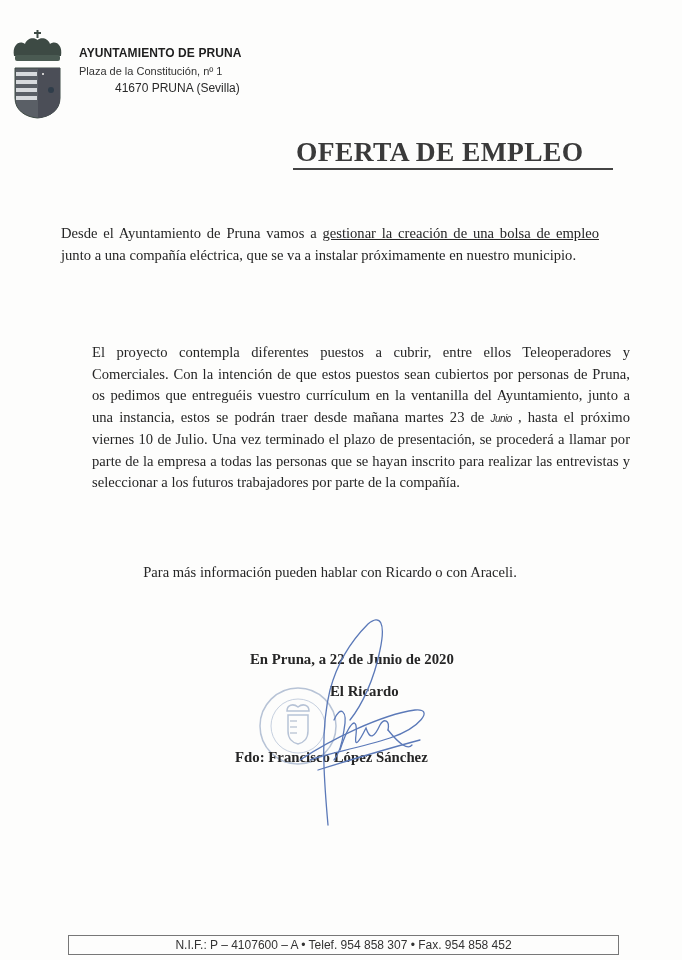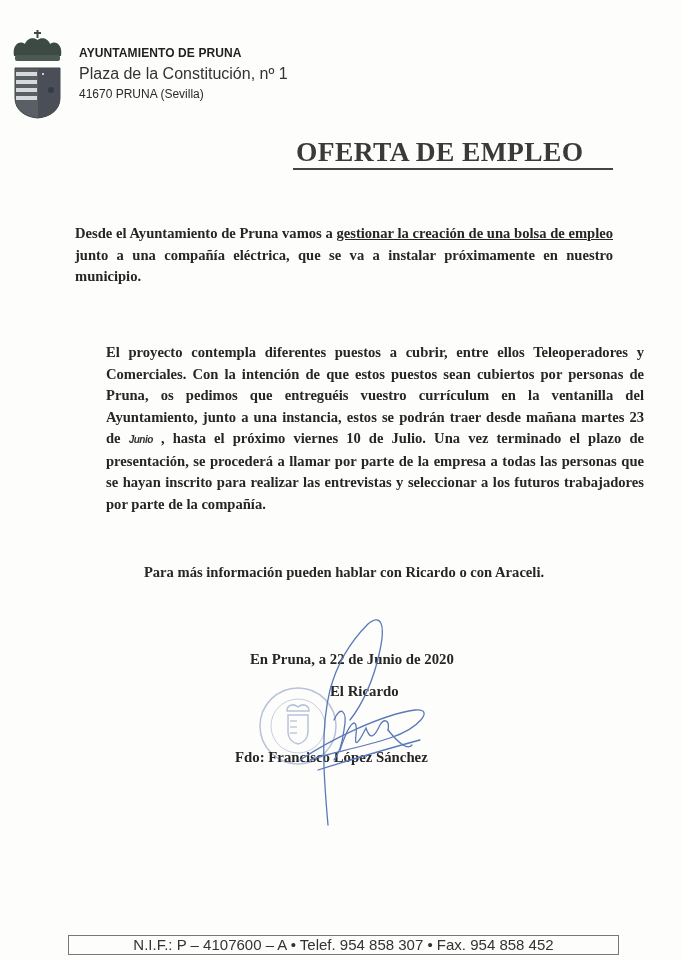--- a/index.html
+++ b/index.html
@@ -6,52 +6,52 @@
     body {
       width: 682px; height: 960px; position: relative; overflow: hidden;
       background: #fdfdfc;
       font-family: "Liberation Serif", serif;
       color: #222;
     }
     .letterhead { position: absolute; left: 10px; top: 28px; width: 300px; height: 95px; }
     .crest { position: absolute; left: 0; top: 0; width: 55px; height: 92px; }
     .lh-text { position: absolute; left: 69px; top: 18px; font-family: "Liberation Sans", sans-serif; }
     .lh-name { font-size: 12px; font-weight: bold; color: #1f1f1f; letter-spacing: 0.1px; }
-    .lh-addr { font-size: 16px; color: #333; margin-top: 5px; }
-    .lh-city { font-size: 12px; color: #2a2a2a; margin-top: 4px; }
+    .lh-addr { font-size: 11px; color: #333; margin-top: 5px; }
+    .lh-city { font-size: 12px; color: #2a2a2a; margin-top: 4px; margin-left: 36px; }
 
     .title {
       position: absolute; left: 296px; top: 136px;
       font-size: 27.5px; font-weight: bold; color: #3a3a3a;
       letter-spacing: 0.4px; white-space: nowrap;
     }
     .title-rule { position: absolute; left: 293px; top: 168px; width: 320px; height: 2px; background: #444; }
 
     .para {
-      position: absolute; left: 75px; width: 538px;
-      font-size: 14.6px; font-weight: bold; line-height: 21.5px;
+      position: absolute; left: 61px; width: 538px;
+      font-size: 14.6px; font-weight: normal; line-height: 21.5px;
       text-align: justify; color: #262626;
     }
     .p1 { top: 223px; }
     .p2 { top: 342px; margin-left: 31px; }
     .p3 { top: 562px; text-align: center; }
     .u { text-decoration: underline; }
     .handwritten { font-family: "Liberation Sans", sans-serif; font-style: italic; font-size: 10px; color: #333; letter-spacing: -0.5px; }
 
     .sign-place { position: absolute; left: 250px; top: 651px; font-size: 14.8px; font-weight: bold; color: #262626; white-space: nowrap; }
     .sign-role { position: absolute; left: 330px; top: 683px; font-size: 14.8px; font-weight: bold; color: #262626; }
     .sign-name { position: absolute; left: 235px; top: 749px; font-size: 14.8px; font-weight: bold; color: #262626; white-space: nowrap; }
 
     .stamp { position: absolute; left: 257px; top: 685px; width: 82px; height: 82px; }
     .signature { position: absolute; left: 290px; top: 610px; width: 150px; height: 220px; }
 
     .footer {
       position: absolute; left: 68px; top: 935px; width: 551px; height: 20px;
       border: 1px solid #777; box-sizing: border-box;
-      font-family: "Liberation Sans", sans-serif; font-size: 15px; color: #333;
+      font-family: "Liberation Sans", sans-serif; font-size: 12px; color: #333;
       text-align: center; line-height: 18px;
     }
   </style>
 </head>
 <body>
 
 <div class="letterhead">
   <svg class="crest" viewBox="0 0 55 92">
 
     <line x1="27.5" y1="2" x2="27.5" y2="10" stroke="#3d4a44" stroke-width="2"></line>

